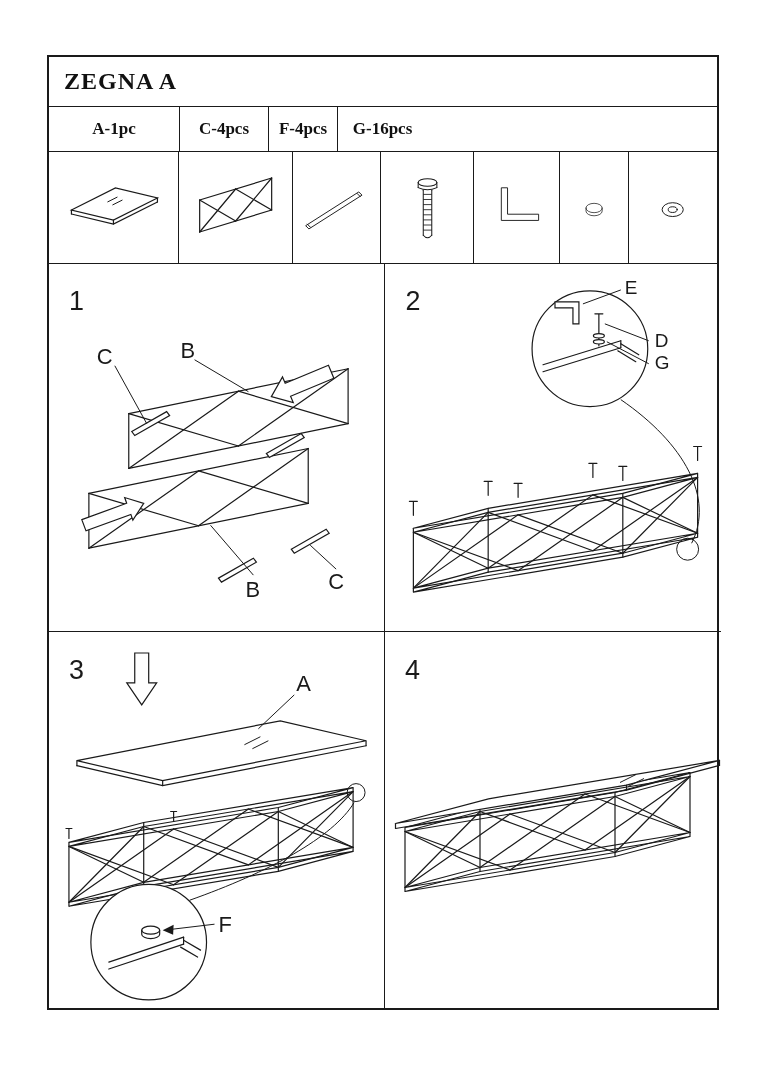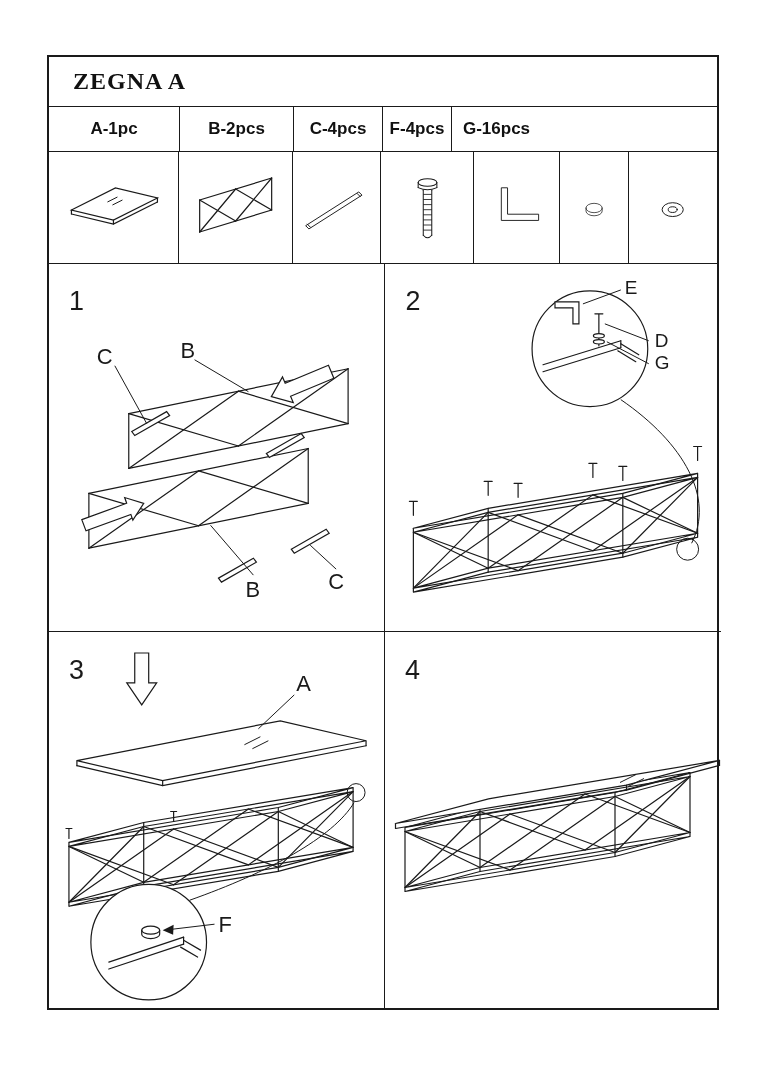--- a/index.html
+++ b/index.html
@@ -7,27 +7,27 @@
   .page {
     position:relative; width:763px; height:1080px; background:#ffffff;
     font-family:"Liberation Sans", sans-serif; color:#1a1a1a;
   }
   .sheet {
     position:absolute; left:47px; top:55px; width:672px; height:955px;
     border:2px solid #1a1a1a; display:flex; flex-direction:column; background:#fff;
   }
   .title-row {
     height:50px; border-bottom:1.5px solid #1a1a1a;
-    display:flex; align-items:center; padding-left:24px;
+    display:flex; align-items:center; padding-left:15px;
   }
   .brand {
     font-family:"Liberation Serif","DejaVu Serif",serif;
     font-weight:bold; font-size:24px; letter-spacing:1px; color:#111;
   }
-  .parts-labels { display:flex; height:45px; border-bottom:1.5px solid #1a1a1a; }
+  .parts-labels { display:flex; height:45px; border-bottom:1.5px solid #1a1a1a;font-family:Liberation Serif, serif; }
   .parts-icons  { display:flex; height:112px; border-bottom:1.5px solid #1a1a1a; }
   .c0{width:131px}.c1{width:114px}.c2{width:89px}.c3{width:94px}.c4{width:86px}.c5{width:69px}.c6{width:89px}
   .cell { border-right:1.5px solid #1a1a1a; display:flex; align-items:center; justify-content:center; }
   .cell.last { border-right:none;text-align:right; }
   .part-label { font-weight:bold; font-size:17px; color:#111; }
   .part-svg { width:92%; height:100px; display:block; }
   .steps { flex:1; display:grid; grid-template-columns:336px 336px; grid-template-rows:368px 1fr; }
   .step { position:relative; }
   .step.br { border-right:1.5px solid #1a1a1a; }
   .step.bb { border-bottom:1.5px solid #1a1a1a; }
@@ -83,23 +83,20 @@
 <div class="page">
   <div class="sheet">
 
     <div class="title-row">
       <div class="brand">ZEGNA A</div>
     </div>
 
     <div class="parts-labels">
       <div class="cell c0">
           <span class="part-label">A-1pc</span>
-        </div>
-      <div class="cell c1">
-          <span class="part-label">B-2pcs</span>
         </div>
       <div class="cell c2">
           <span class="part-label">C-4pcs</span>
         </div>
       <div class="cell c5">
           <span class="part-label">F-4pcs</span>
         </div>
       <div class="cell c6 last">
           <span class="part-label">G-16pcs</span>
         </div>

